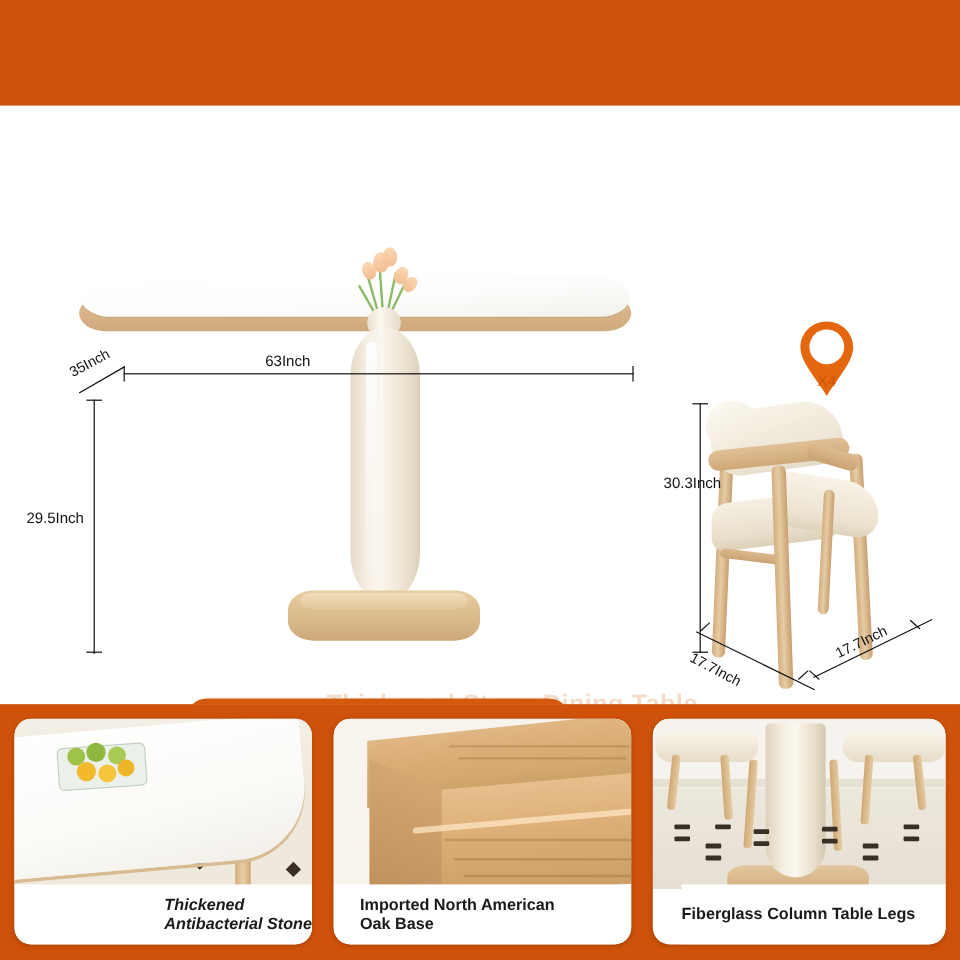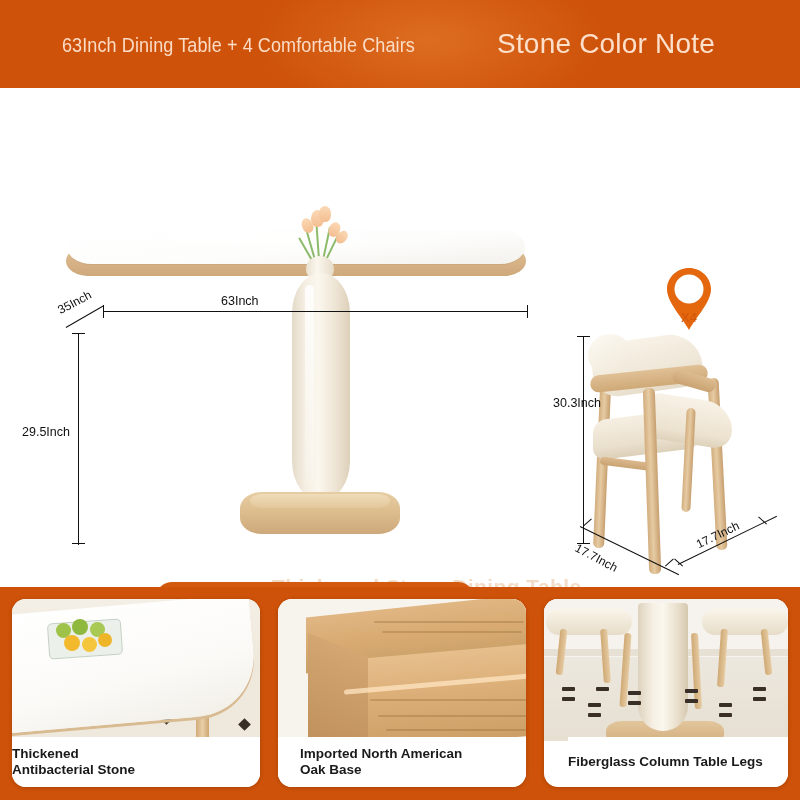--- a/index.html
+++ b/index.html
@@ -205,21 +205,21 @@
   .card.c3{left:544px;width:244px;}
   .card .photo{position:absolute;left:0;top:0;width:100%;height:142px;overflow:hidden;}
   .card .caption{
     position:absolute;left:0;bottom:0;width:100%;height:50px;
     background:#fff;display:flex;align-items:center;
   }
   .card .caption .txt{
     font-size:13.5px;font-weight:700;color:#1a1a1a;line-height:1.18;
     white-space:pre-line;
   }
-  .card.c1 .caption{justify-content:flex-start;}
+  .card.c1 .caption{justify-content:flex-end;font-style:italic;}
   .card.c2 .caption{padding-left:22px;}
   .card.c3 .caption{margin-left:24px;}
 
   
   .p1{position:absolute;inset:0;background:linear-gradient(180deg,#f4efe6 0%,#eee7da 55%,#e8e0d2 100%);}
   .p1 .rug{
     position:absolute;left:0;bottom:0;width:100%;height:72px;
     background:#efe8dc;
   }
   .p1 .dot{position:absolute;width:9px;height:9px;background:#3a2f26;transform:rotate(45deg);}
@@ -289,25 +289,20 @@
     background:linear-gradient(180deg,#faf5ea,#e6dcc8);border-radius:14px;
   }
   .p3 .clg{position:absolute;width:7px;background:linear-gradient(90deg,#cfa975,#e6cba2);border-radius:3px;}
   .p3 .dot{position:absolute;width:13px;height:4px;background:#3a2f26;border-radius:1px;}
 </style>
 </head>
 <body>
 
 <div class="page">
 
-  <div class="header">
-    <div class="glow"></div>
-    <div class="title-a">63Inch Dining Table + 4 Comfortable Chairs</div>
-    <div class="title-b">Stone Color Note</div>
-  </div>
 
   <div class="stage">
 
     <div class="watermark">Thickened Stone Dining Table</div>
 
     <div class="table-wrap">
 
       <div class="tabletop">
         <div class="edge"></div>
         <div class="slab"></div>

